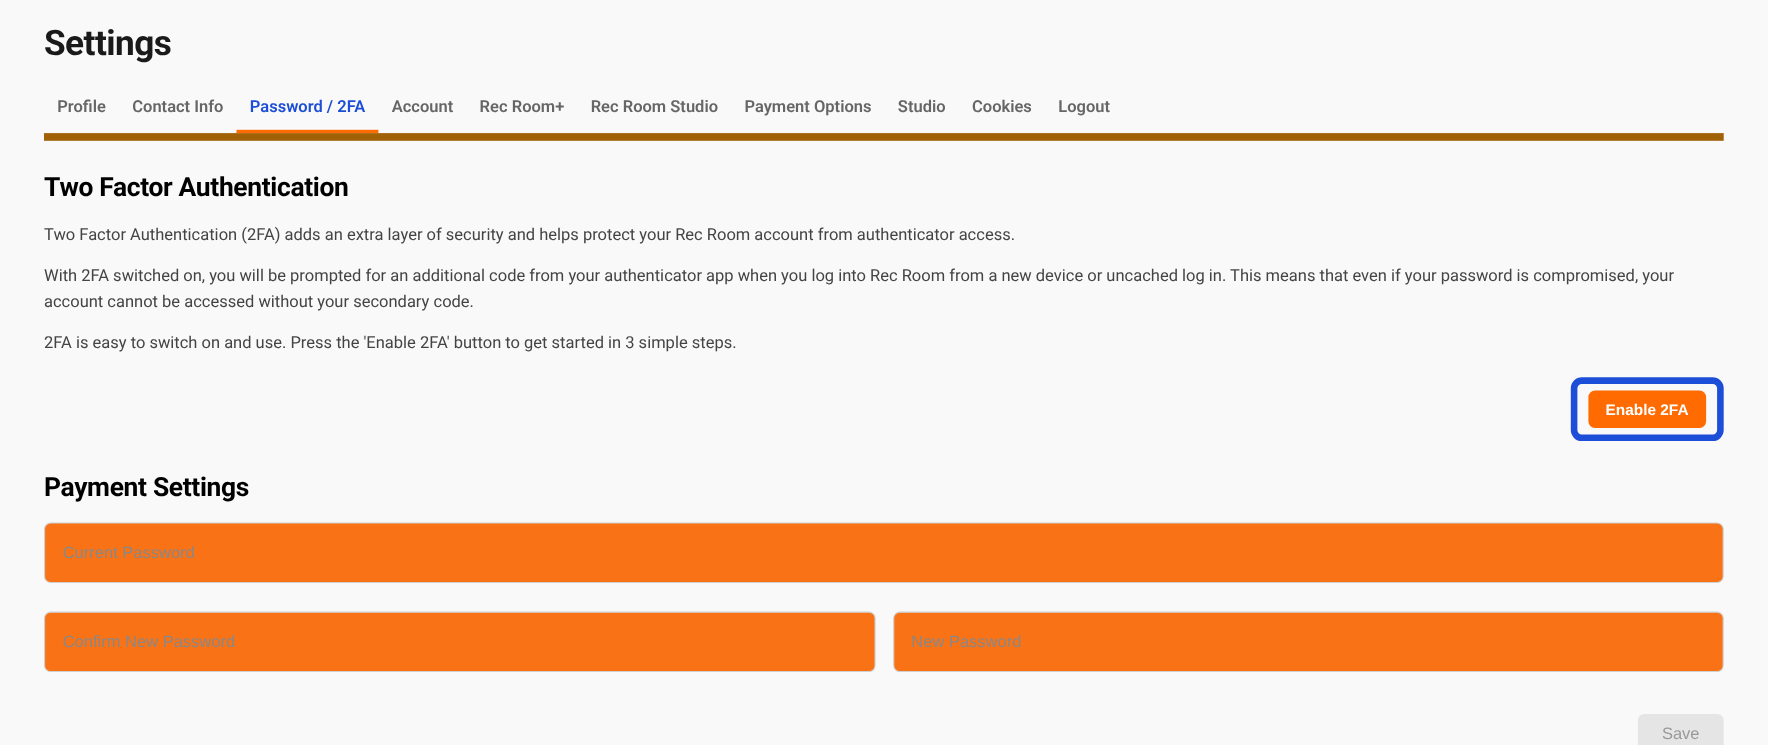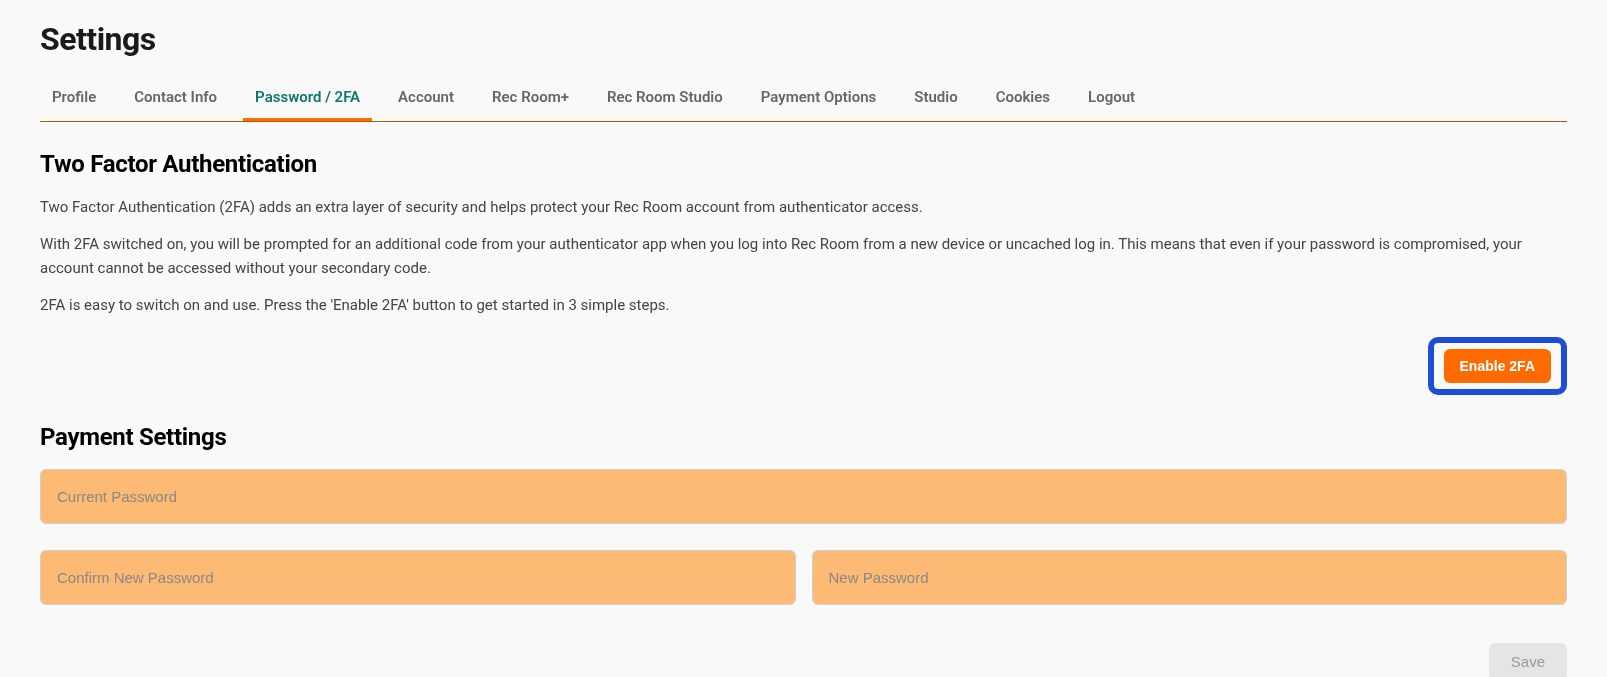--- a/index.html
+++ b/index.html
@@ -15,35 +15,35 @@
     }
     .page-title {
       font-size: 32px;
       font-weight: 700;
       color: #1a1a1a;
       margin-bottom: 20px;
       letter-spacing: -0.5px;
     }
     .tabs {
       display: flex;
-      border-bottom: 1px solid #a16207;
-      gap: 14px;
+      border-bottom: 7px solid #a16207;
+      gap: 0;
       flex-wrap: wrap;
     }
     .tab {
       padding: 10px 12px 12px 12px;
       font-size: 15px;
       font-weight: 600;
       color: #666;
       cursor: pointer;
       border-bottom: 3px solid transparent;
       white-space: nowrap;
     }
     .tab.active {
-      color: #0f766e;
+      color: #1d4ed8;
       border-bottom-color: #ff6b00;
     }
     .section-title {
       font-size: 24px;
       font-weight: 700;
       color: #000000;
       margin-top: 28px;
       margin-bottom: 18px;
       letter-spacing: -0.3px;
     }
@@ -75,21 +75,21 @@
       font-weight: 600;
       cursor: pointer;
     }
     .field {
       width: 100%;
       border: 1px solid #d0d0d0;
       border-radius: 6px;
       padding: 18px 16px;
       font-size: 15px;
       color: #333;
-      background: #fdba74;
+      background: #f97316;
       outline: none;
     }
     .field::placeholder {
       color: #888;
     }
     .full-row {
       margin-bottom: 26px;
     }
     .two-col {
       display: flex;

